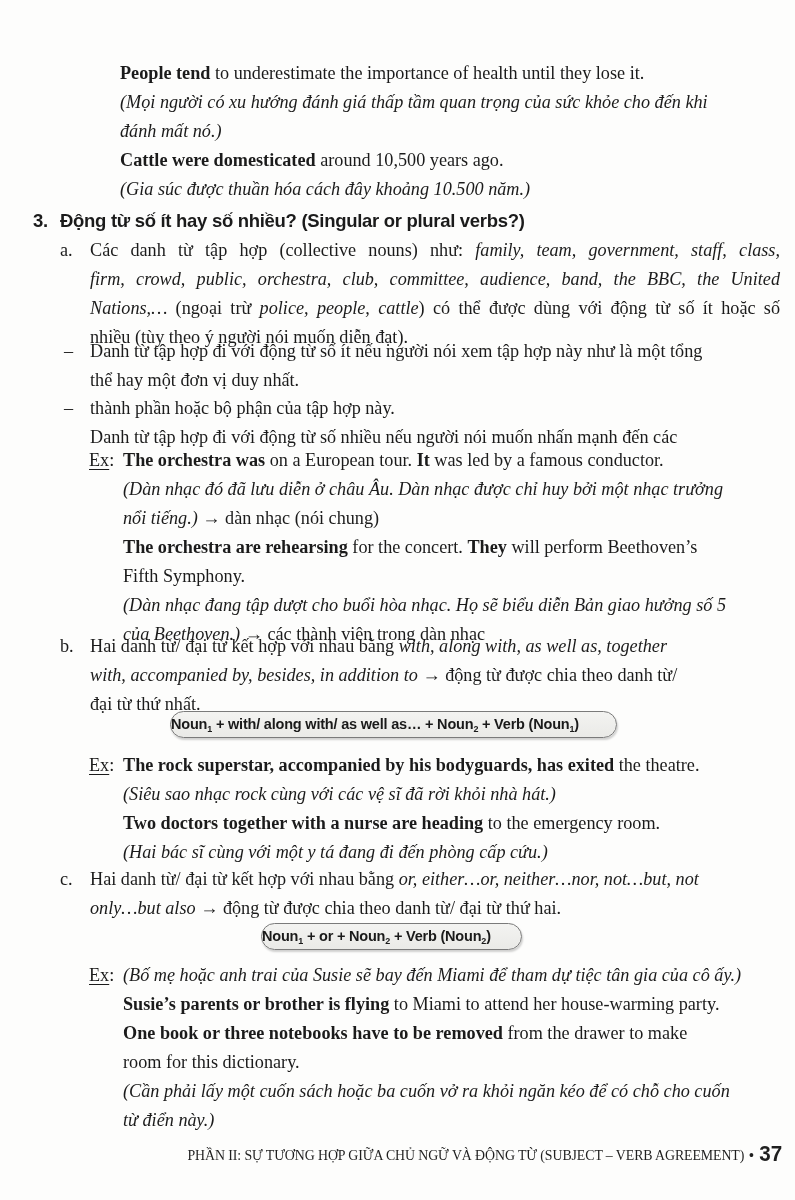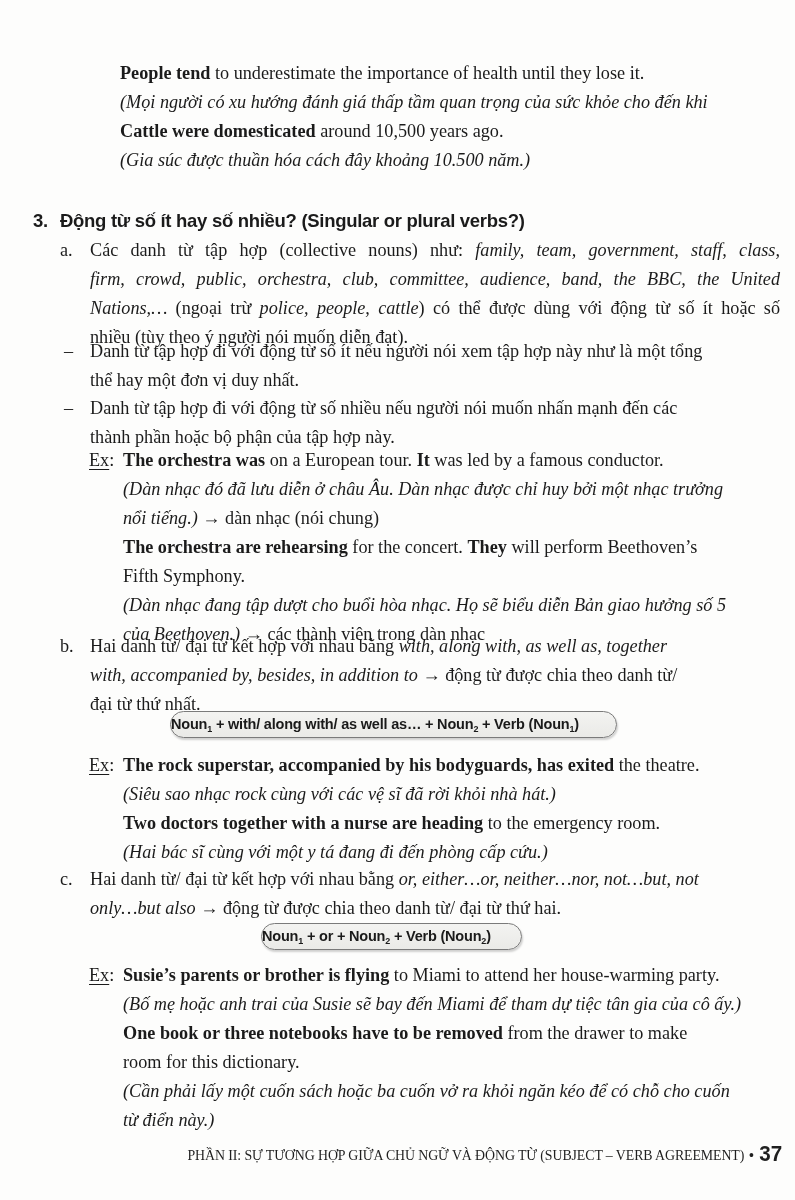--- a/index.html
+++ b/index.html
@@ -103,20 +103,21 @@
     }
   </style>
 </head>
 <body>
 
 <div class="page">
 
   <div class="blk" id="intro">
     <span class="line"><span class="b">People tend</span><span> to underestimate the importance of health until they lose it.</span></span>
     <span class="line it">(Mọi người có xu hướng đánh giá thấp tầm quan trọng của sức khỏe cho đến khi</span>
+    <span class="line it">đánh mất nó.)</span>
     <span class="line"><span class="b">Cattle were domesticated</span><span> around 10,500 years ago.</span></span>
     <span class="line it">(Gia súc được thuần hóa cách đây khoảng 10.500 năm.)</span>
   </div>
 
   <div class="blk" id="heading">
     <span class="num">3.</span><span>Động từ số ít hay số nhiều? (Singular or plural verbs?)</span>
   </div>
 
   <div class="blk" id="item-a">
     <span class="marker">a.</span>
@@ -131,22 +132,22 @@
   <div class="blk" id="dash-1">
     <span class="dash">–</span>
     <div class="body-text">
       <span class="line">Danh từ tập hợp đi với động từ số ít nếu người nói xem tập hợp này như là một tổng</span>
       <span class="line">thể hay một đơn vị duy nhất.</span>
     </div>
   </div>
   <div class="blk" id="dash-2">
     <span class="dash">–</span>
     <div class="body-text">
+      <span class="line">thành phần hoặc bộ phận của tập hợp này.</span>
       <span class="line">Danh từ tập hợp đi với động từ số nhiều nếu người nói muốn nhấn mạnh đến các</span>
-      <span class="line">thành phần hoặc bộ phận của tập hợp này.</span>
     </div>
   </div>
 
   <div class="blk" id="ex-a">
     <span class="ex-label"><span class="u">Ex</span><span>:</span></span>
     <div class="ex-body">
       <span class="line"><span class="b">The orchestra was</span><span> on a European tour. </span><span class="b">It</span><span> was led by a famous conductor.</span></span>
       <span class="line it">(Dàn nhạc đó đã lưu diễn ở châu Âu. Dàn nhạc được chỉ huy bởi một nhạc trưởng</span>
       <span class="line"><span class="it">nổi tiếng.)</span><span> → dàn nhạc (nói chung)</span></span>
       <span class="line"><span class="b">The orchestra are rehearsing</span><span> for the concert. </span><span class="b">They</span><span> will perform Beethoven’s</span></span>
@@ -187,22 +188,22 @@
     </div>
   </div>
 
   <div class="formula" id="formula-c">
     <span>Noun</span><sub>1</sub><span> + or + Noun</span><sub>2</sub><span> + Verb (Noun</span><sub>2</sub><span>)</span>
   </div>
 
   <div class="blk" id="ex-c">
     <span class="ex-label"><span class="u">Ex</span><span>:</span></span>
     <div class="ex-body">
+      <span class="line it">(Bố mẹ hoặc anh trai của Susie sẽ bay đến Miami để tham dự tiệc tân gia của cô ấy.)</span>
       <span class="line"><span class="b">Susie’s parents or brother is flying</span><span> to Miami to attend her house-warming party.</span></span>
-      <span class="line it">(Bố mẹ hoặc anh trai của Susie sẽ bay đến Miami để tham dự tiệc tân gia của cô ấy.)</span>
       <span class="line"><span class="b">One book or three notebooks have to be removed</span><span> from the drawer to make</span></span>
       <span class="line">room for this dictionary.</span>
       <span class="line it">(Cần phải lấy một cuốn sách hoặc ba cuốn vở ra khỏi ngăn kéo để có chỗ cho cuốn</span>
       <span class="line it">từ điển này.)</span>
     </div>
   </div>
 
   <div class="blk" id="footer" style="transform-origin: right top; transform: scaleX(0.937008);">
     <span class="sc">PHẦN II: SỰ TƯƠNG HỢP GIỮA CHỦ NGỮ VÀ ĐỘNG TỪ (SUBJECT – VERB AGREEMENT)</span><span class="dot">•</span><span class="pg">37</span>
   </div>

